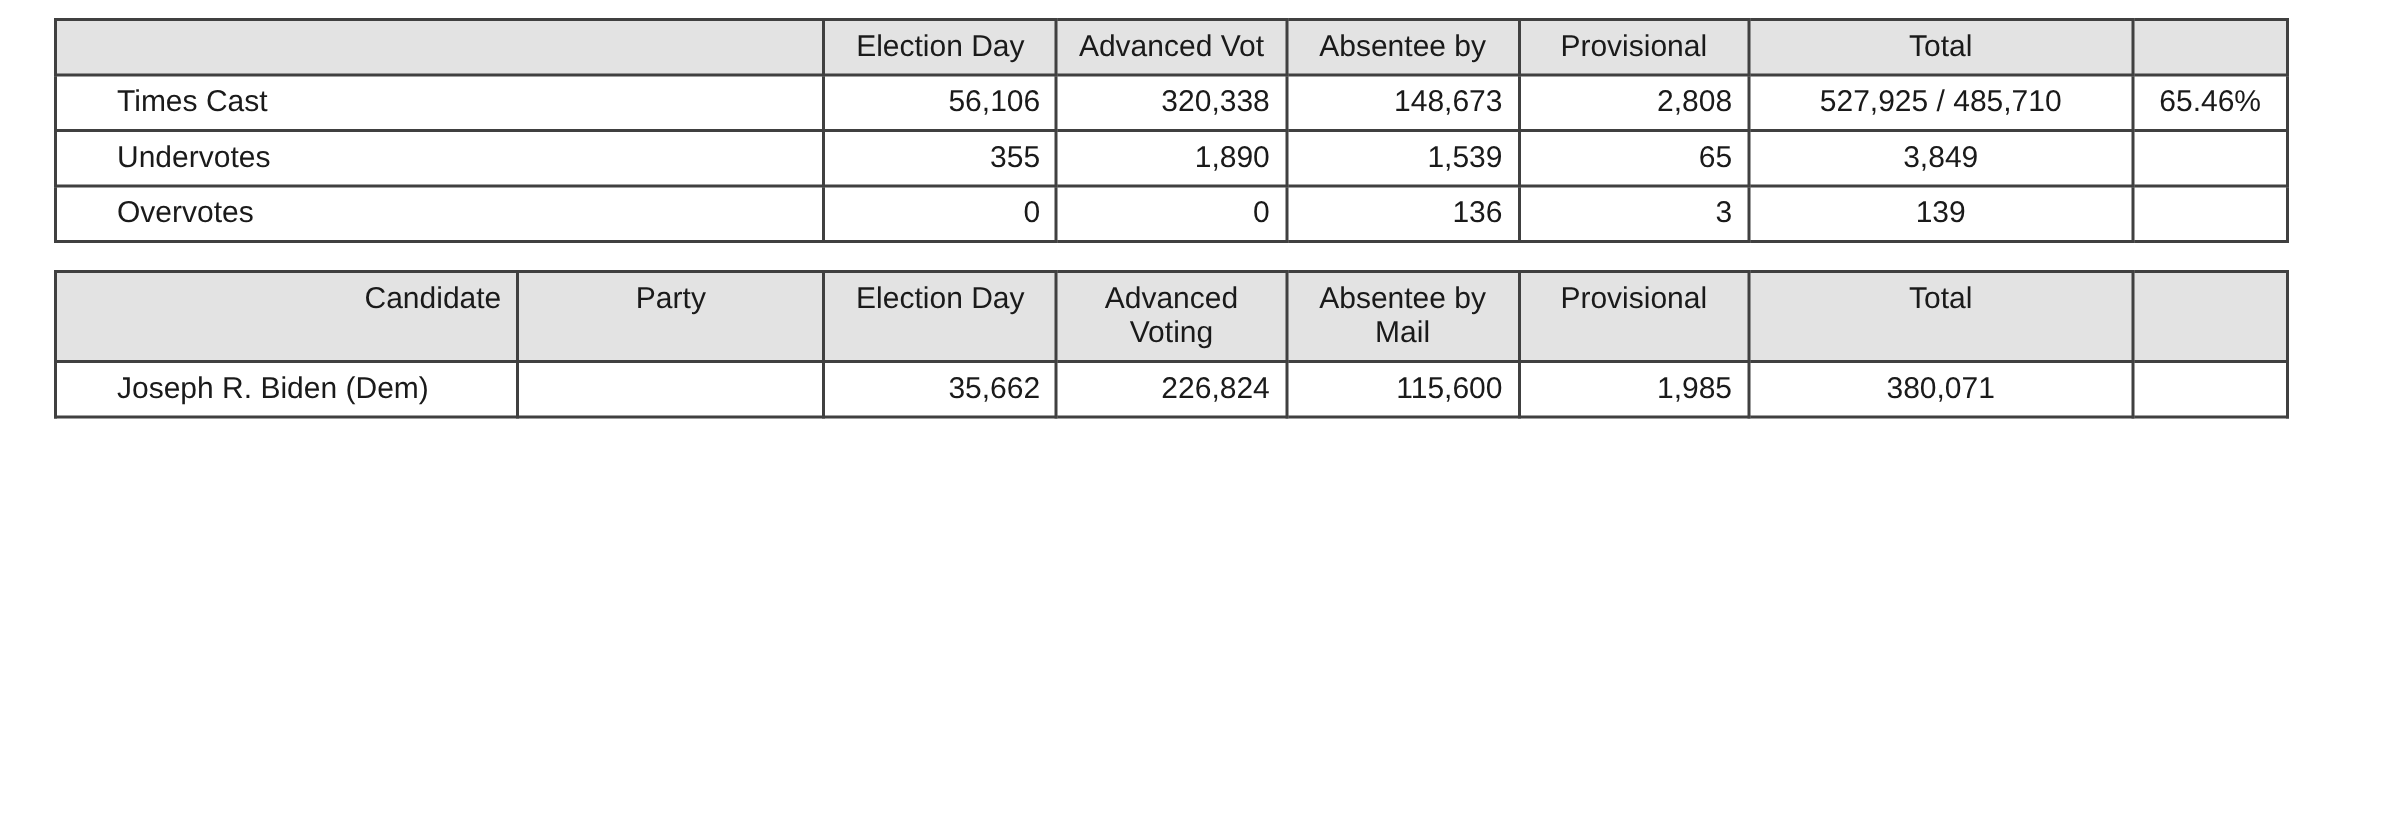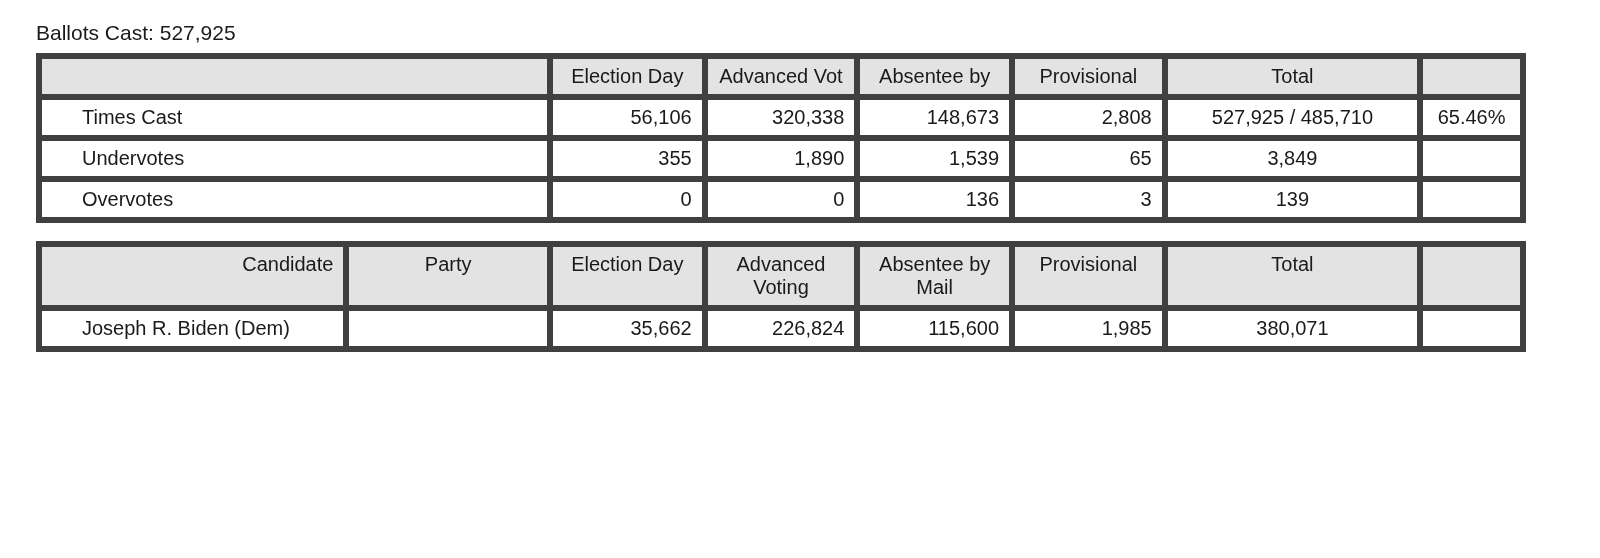--- a/index.html
+++ b/index.html
@@ -33,21 +33,21 @@
     color: #000000;
     letter-spacing: 0.2px;
   }
   table {
     border-collapse: collapse;
     width: 1490px;
     table-layout: fixed;
     margin-bottom: 18px;
   }
   th, td {
-    border: 6px solid #404040;
+    border: 2px solid #404040;
     font-size: 20px;
     padding: 6px 10px;
     height: 28px;
     box-sizing: border-box;
   }
   thead th {
     background: #e3e3e3;
     font-weight: normal;
     text-align: center;
     color: #1a1a1a;
@@ -85,21 +85,20 @@
   .cands col.c5 { width: 150px; }
   .cands col.c6 { width: 251px; }
   .cands col.c7 { width: 101px; }
   .cands thead th { vertical-align: top; }
 </style>
 </head>
 <body>
 
 <div class="page">
 
-  <div class="summary-line">Ballots Cast: 527,925</div>
 
 
   <table class="stats">
     <colgroup>
       <col class="c0">
         <col class="c1">
         <col class="c2">
         <col class="c3">
         <col class="c4">
         <col class="c5">

